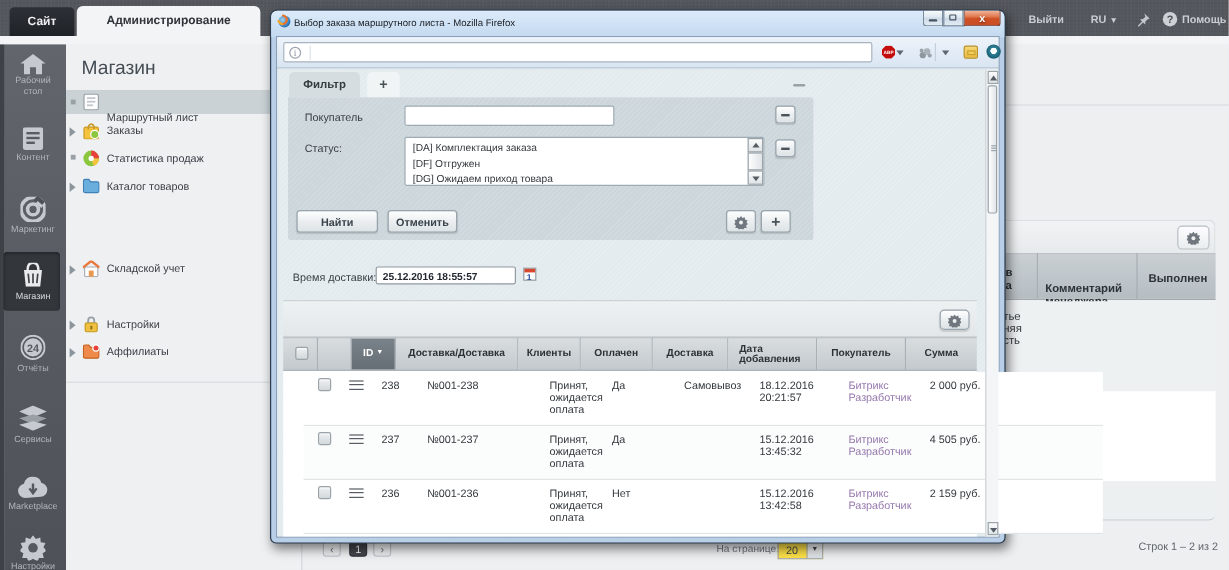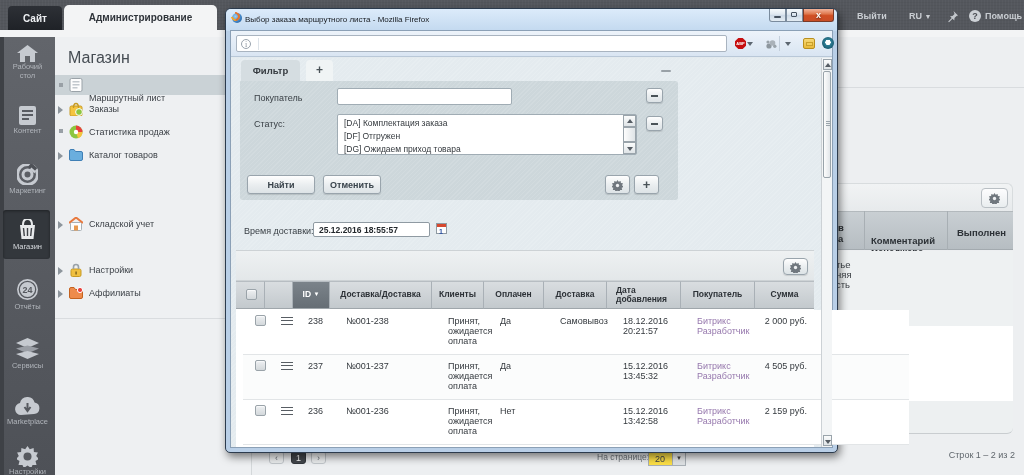--- a/index.html
+++ b/index.html
@@ -45,21 +45,21 @@
 .flbl{font-size:9px;color:#3a4046}
 .finp{background:#fff;border:1px solid #a0acb4;border-radius:2px}
 .fbtn{background:linear-gradient(#fefefe,#e9edef 55%,#dde3e6);border:1px solid #99a4ac;border-radius:3px;font-size:9px;font-weight:bold;color:#39434b;text-align:center;box-shadow:0 1px 1px rgba(0,0,0,.12)}
 .mdash{position:absolute;left:4px;top:6px;width:7px;height:2px;background:#4a5358}
 .sbx{position:absolute;left:0;width:13px;height:12px;background:linear-gradient(#fbfcfc,#dfe4e7);border:1px solid #9aa4ab}
 .sbx2{position:absolute;left:1px;width:9px;height:11px;background:linear-gradient(#fbfcfc,#dfe4e7);border:1px solid #9aa4ab}
 .aup{width:0;height:0;border-bottom:4px solid #555c63;border-left:3.5px solid transparent;border-right:3.5px solid transparent;margin:3px auto 0}
 .adn{width:0;height:0;border-top:4px solid #555c63;border-left:3.5px solid transparent;border-right:3.5px solid transparent;margin:3.5px auto 0}
 .hc{height:28px;background:linear-gradient(#d9dde0,#c3c9cd);border-right:1px solid #a9b0b6;border-top:1px solid #b7bdc2;border-bottom:1px solid #9fa6ab;font-size:8.5px;font-weight:bold;color:#2c3136;text-align:center;display:flex;align-items:center;justify-content:center;line-height:9.5px;box-sizing:border-box}
 .hcd{background:linear-gradient(#7b838a,#666e75);color:#fff}
-.grow{position:absolute;left:7px;width:666px;height:45px;border-bottom:1px solid #e2e5e7}
+.grow{position:absolute;left:17px;width:666px;height:45px;border-bottom:1px solid #e2e5e7}
 .rt{position:absolute;font-size:9px;color:#34393e;line-height:10px;white-space:nowrap}
 .cb{width:11px;height:11px;background:linear-gradient(#eef0f2,#d3d8db);border:1px solid #9aa3a9;border-radius:2px;box-sizing:border-box;box-shadow:inset 0 1px 1px rgba(255,255,255,.7)}
 .hb{position:absolute;width:12px;height:7.5px;border-top:1.5px solid #575d63;border-bottom:1.5px solid #575d63}
 .hb:after{content:"";position:absolute;left:0;top:1.5px;width:12px;height:1.5px;background:#575d63}
 .prp{color:#9678ad}
 </style></head>
 <body>
 <div id="page">
 <div class="abs" id="topbar"></div>
 <div class="abs" id="strip"></div>

